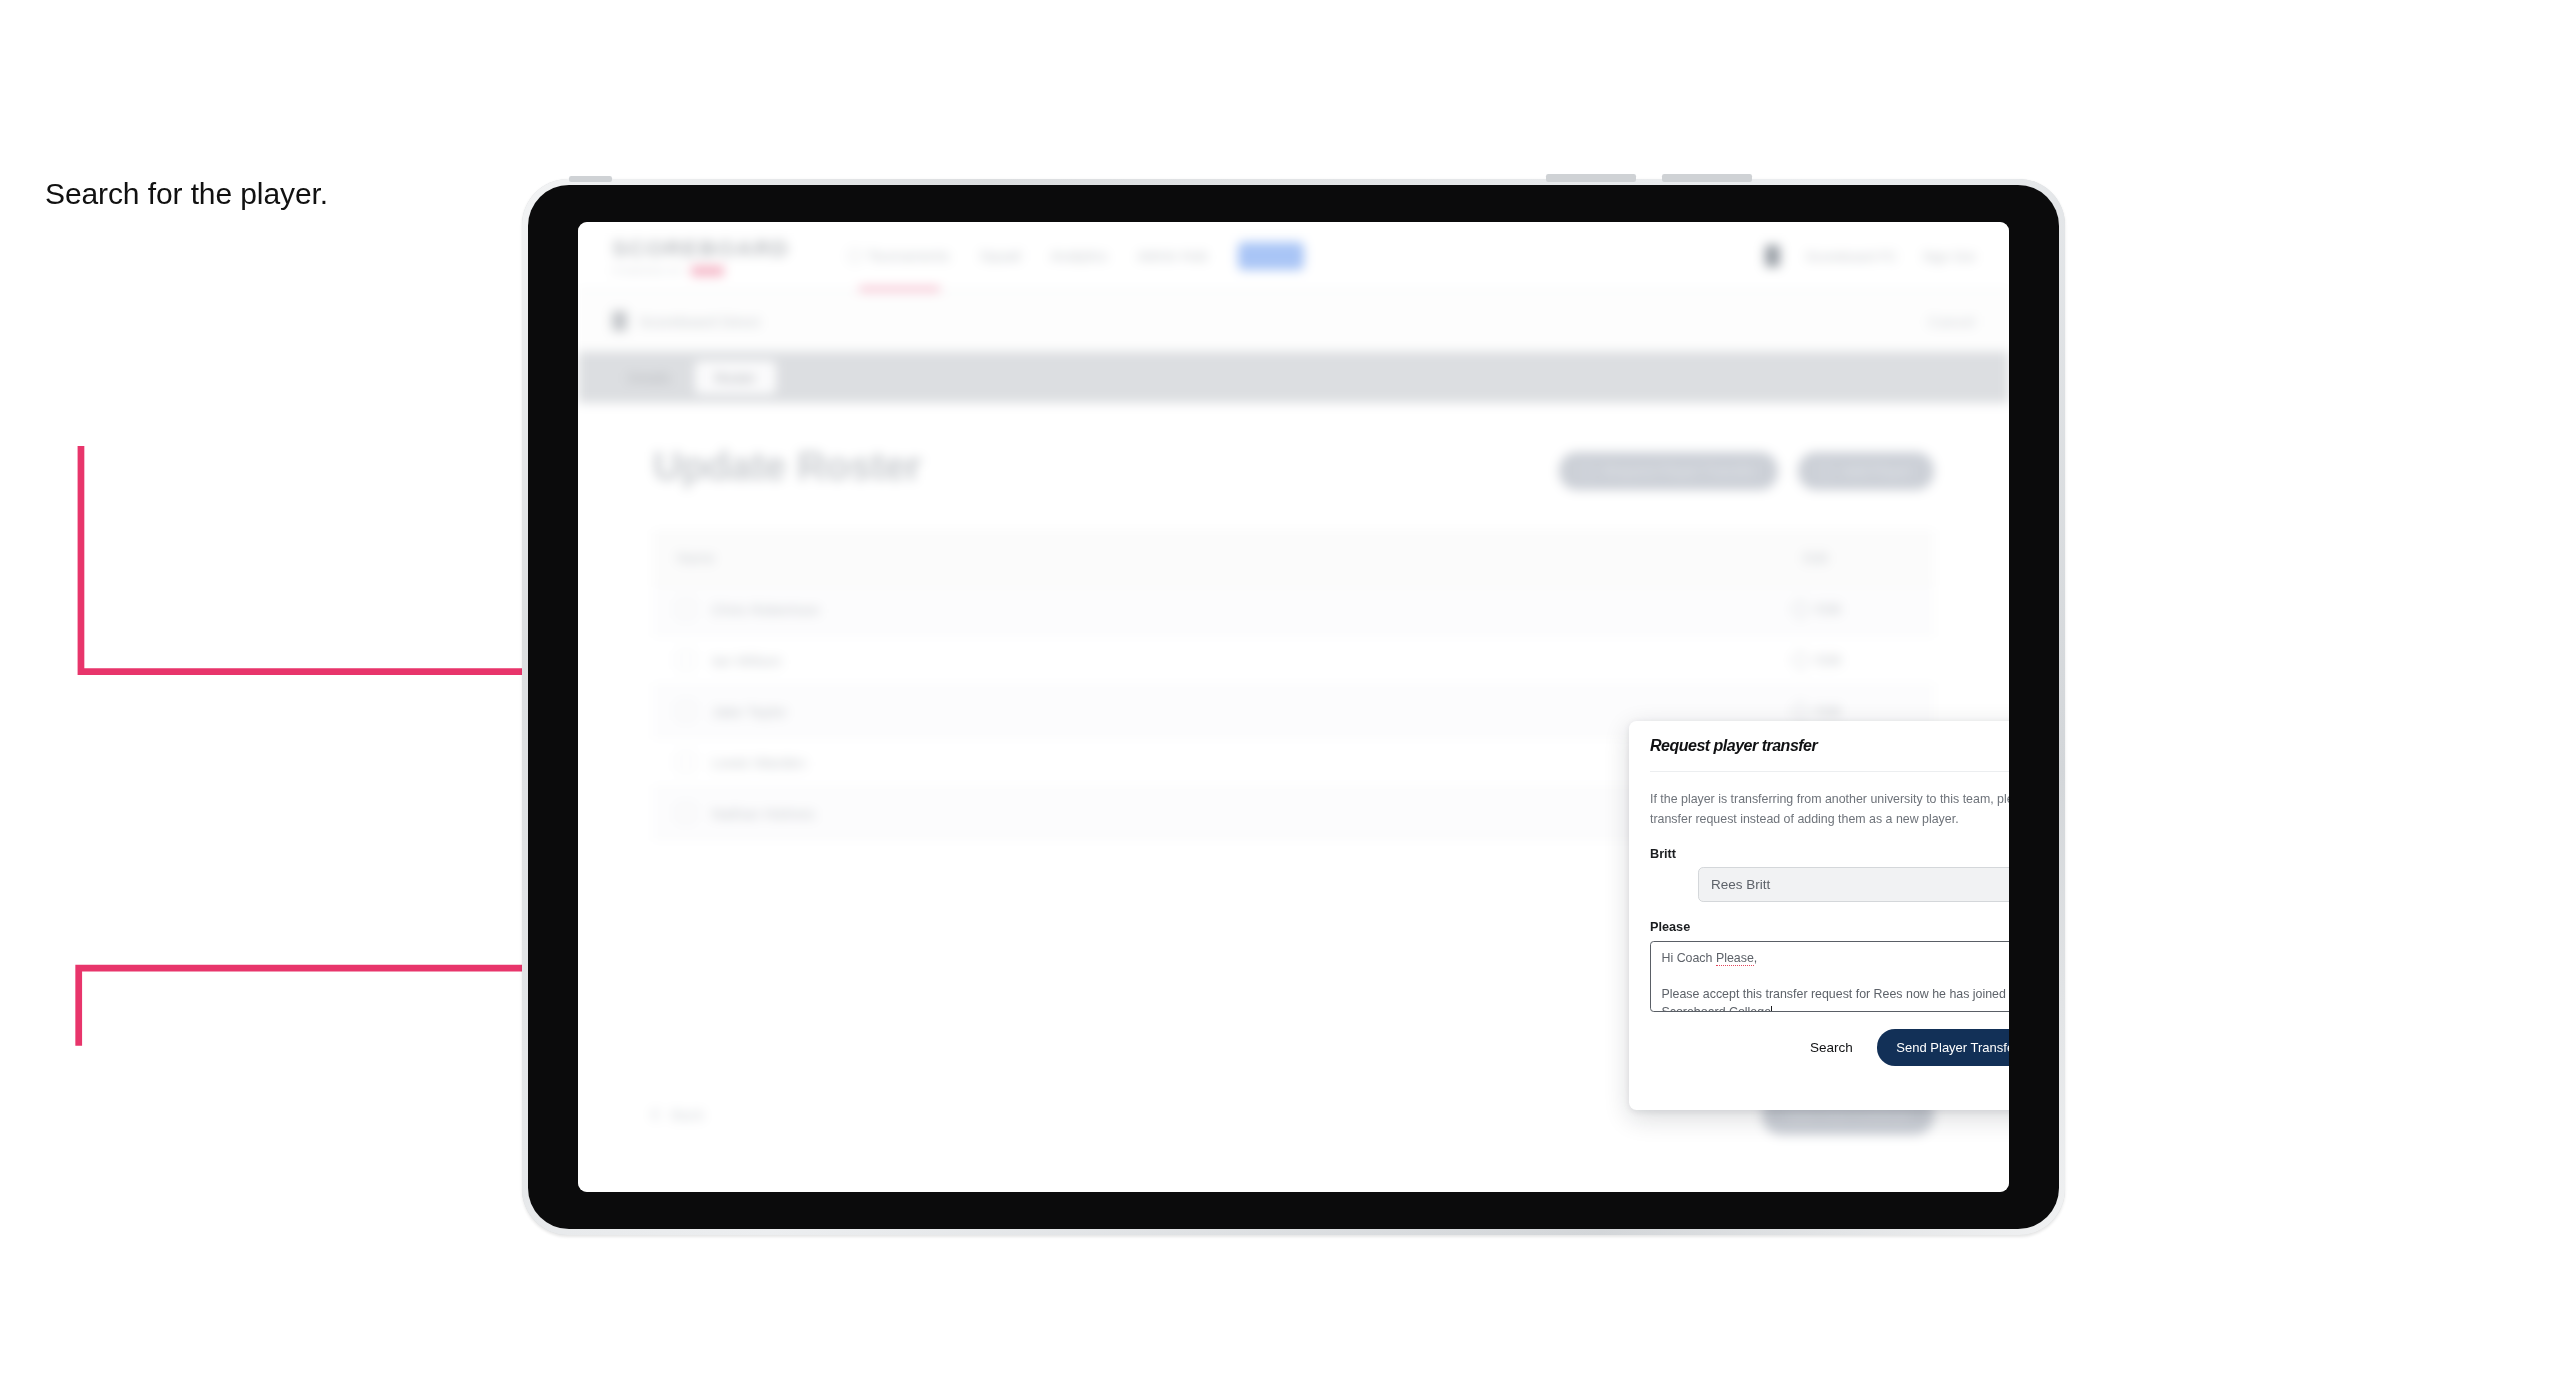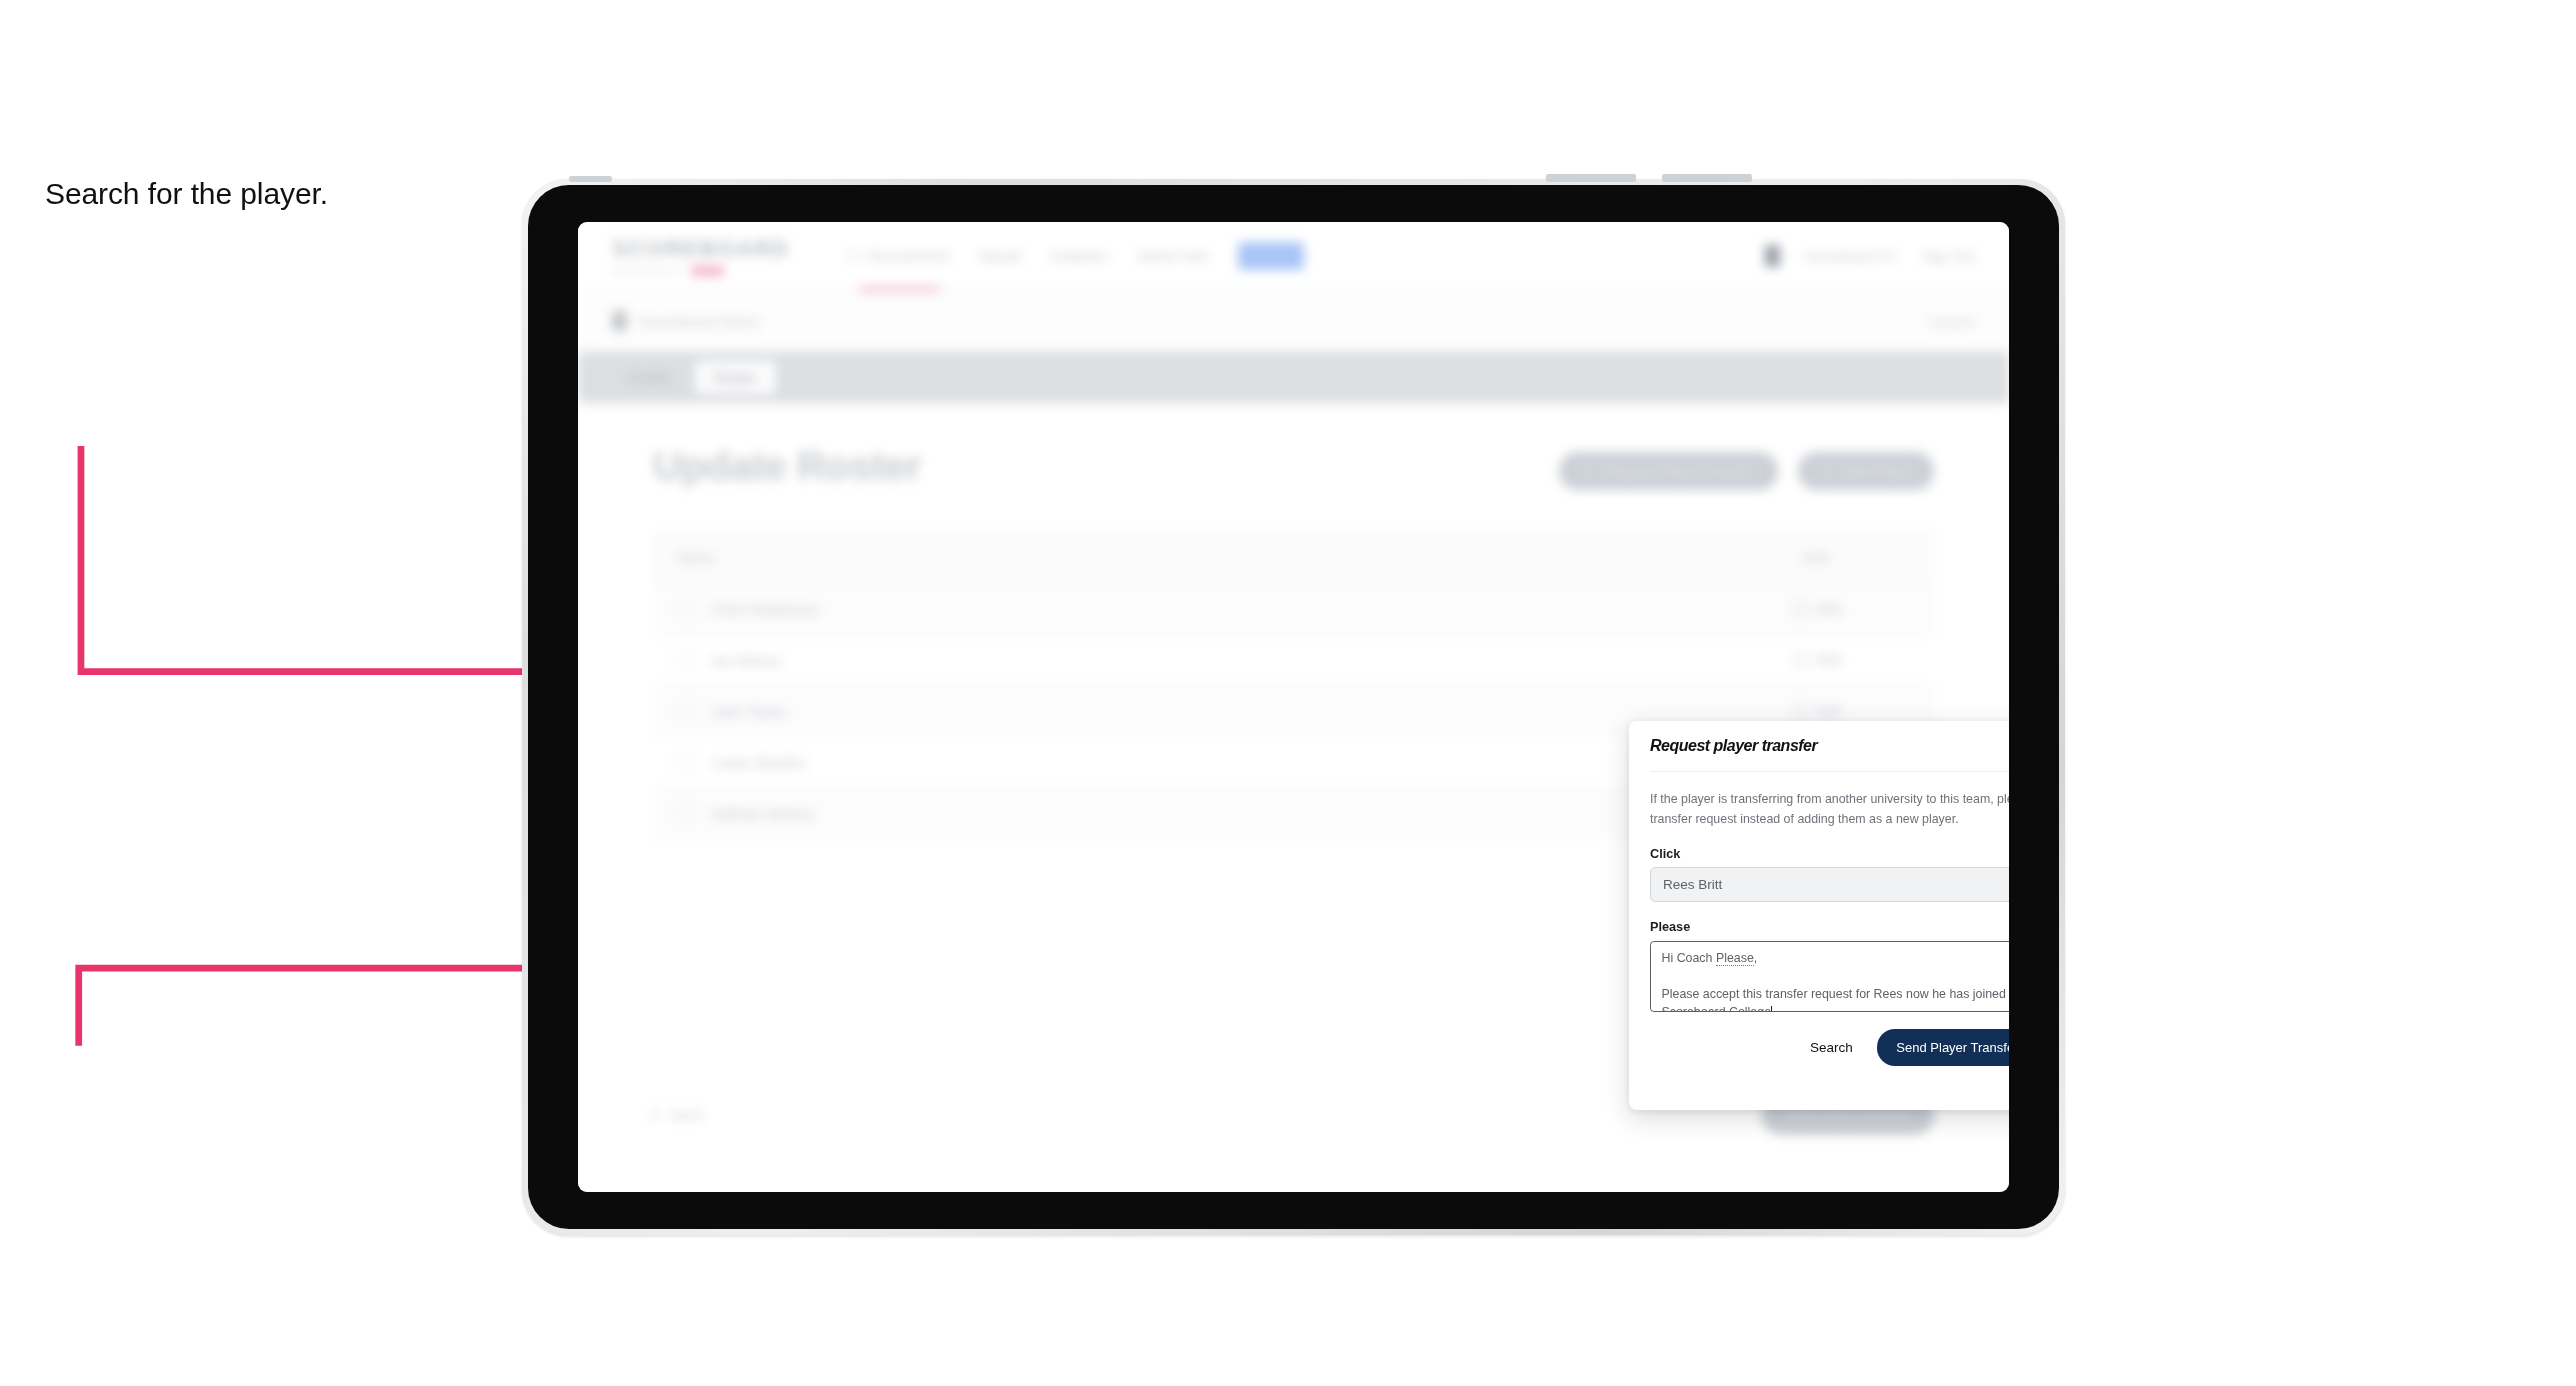--- a/index.html
+++ b/index.html
@@ -211,20 +211,21 @@
   }
   #player-input {
     width: 100%; height: 35px;
     background: #f1f2f3;
     border: 0.7px solid #d4d7da;
     border-radius: 5.2px;
     display: flex; align-items: center;
     padding: 6px 12px;
     font-size: 13.5px; color: #5d6269;
     cursor: text;
+    margin-left: 48px;
   }
   #message-input {
     width: 100%; height: 71px;
     background: #ffffff;
     border: 1.2px solid #5a5f66;
     border-radius: 3.7px;
     padding: 6.7px 10.5px;
     font-size: 12.4px; line-height: 1.46; color: #5d6269;
     white-space: pre-wrap;
     position: relative;
@@ -397,21 +398,21 @@
 
       <div id="modal">
 
         <div id="modal-head">
           <div id="modal-title">Request player transfer</div>
 
         </div>
 
         <div id="modal-desc">If the player is transferring from another university to this team, please make a transfer request instead of adding them as a new player.</div>
 
-        <div class="field-label">Click</div>
+        <div class="field-label">Britt</div>
         <div id="player-input">Rees Britt</div>
 
         <div class="field-label">Please</div>
         <div id="message-input"><span>Hi Coach </span><span class="sp">Please</span><span>,</span><br><br><span>Please accept this transfer request for Rees now he has joined us at Scoreboard College</span><span class="caret"></span>
           
         </div>
 
         <div id="modal-actions">
           <button id="cancel-btn">Search</button>
           <button id="send-btn">Send Player Transfer Request</button>

